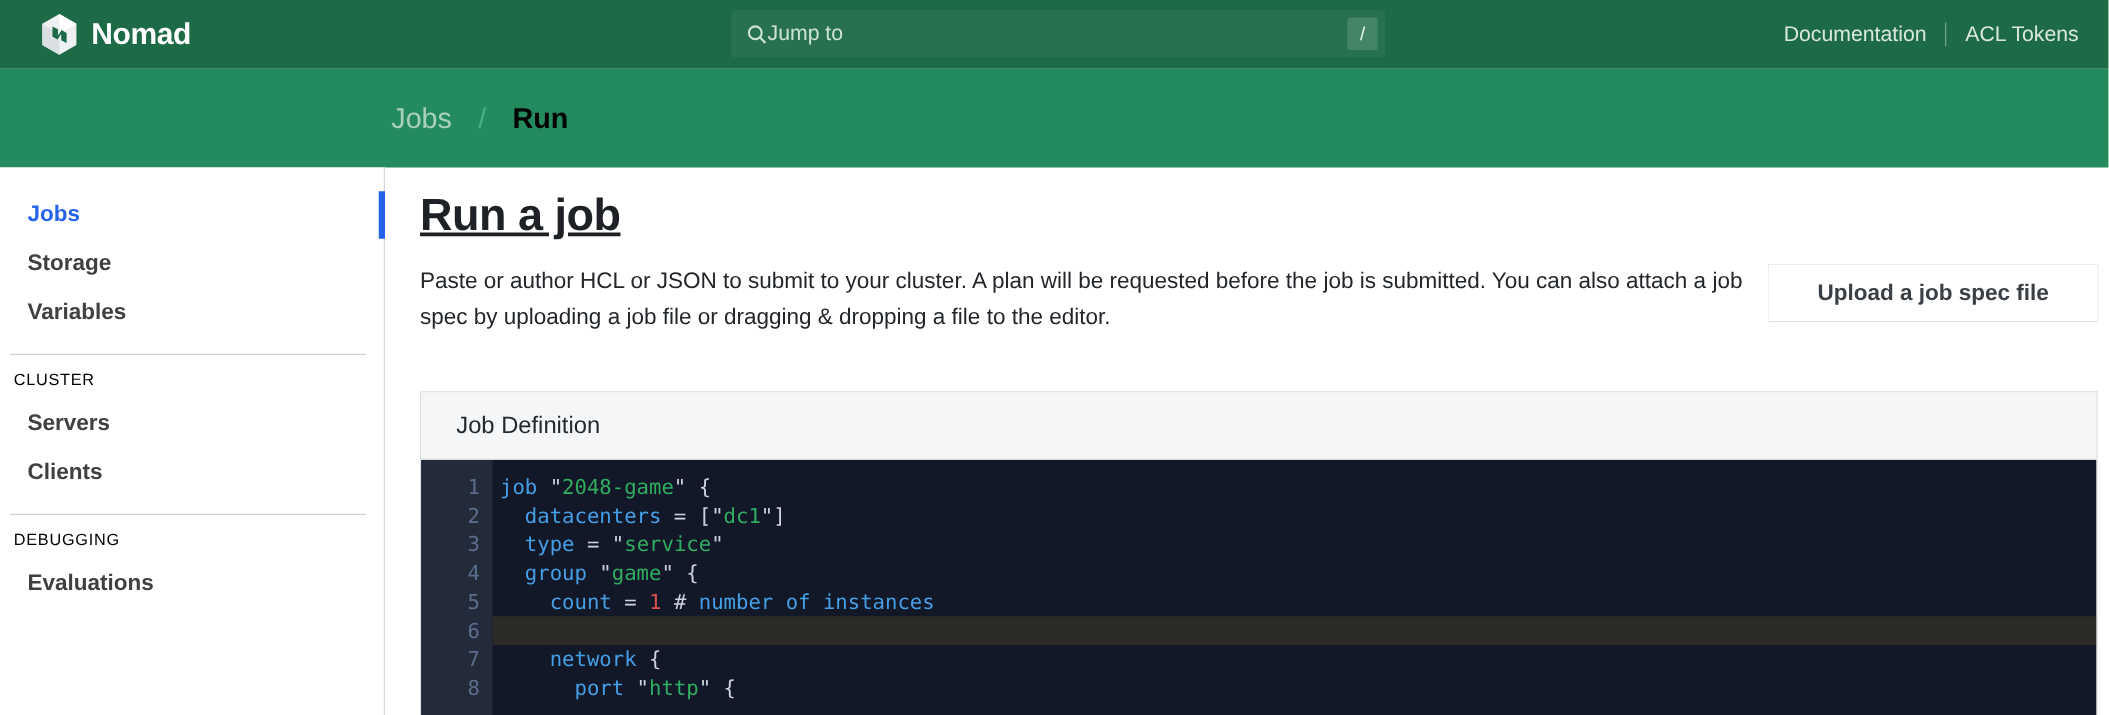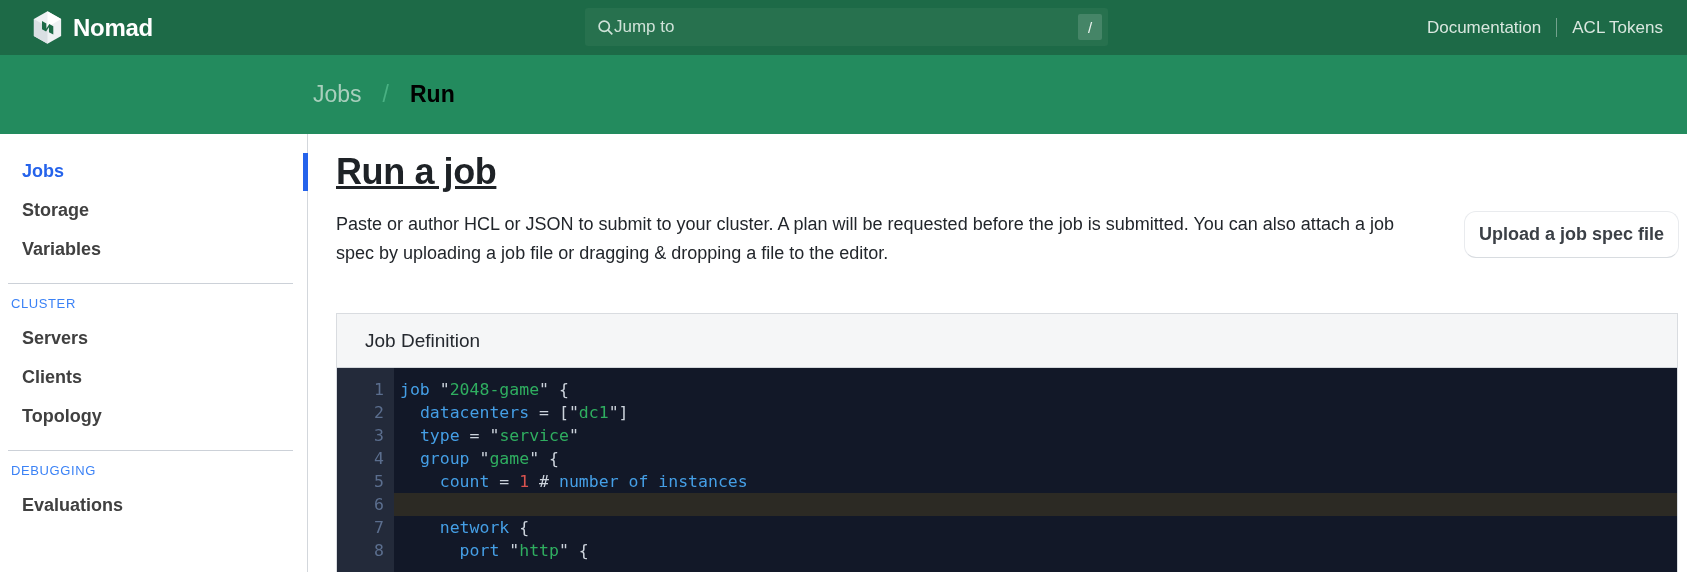--- a/index.html
+++ b/index.html
@@ -52,32 +52,32 @@
     position:relative; height:39px; display:flex; align-items:center;
     padding-left:22px; font-size:18px; font-weight:600; color:#404040; cursor:pointer;
   }
   .menu-item.active { color:#2563eb; }
   .menu-item .indicator {
     position:absolute; right:-1px; top:50%; transform:translateY(-50%);
     width:5px; height:38px; background:#2563eb;
   }
   .menu-div { border-top:1px solid #ccd1d8; margin:14px 14px 12px 8px; }
   .menu-header {
-    font-size:13px; font-weight:500; color:#3b82f6; letter-spacing:0.6px;
+    font-size:13px; font-weight:500; color:#000000; letter-spacing:0.6px;
     padding-left:11px; margin:6px 0 8px;
   }
 
   .content { flex:1; position:relative; padding:0 9px 0 28px; }
   .page-title { margin-top:17px; font-size:36px; font-weight:700; color:#1e2226;
     letter-spacing:-0.4px; line-height:42px;text-decoration:underline; }
   .page-desc { margin-top:17px; font-size:18px; line-height:29px; color:#22262b; }
   .upload-btn {
-    position:absolute; top:77px; right:8px; height:47px; padding:0 14px;
+    position:absolute; top:77px; right:8px; height:47px; padding:0 39px;
     background:#fff; border:1px solid #e9ebee; border-bottom-color:#d8dce0;
-    border-radius:12px; font-family:inherit; font-size:18px; font-weight:700;
+    border-radius:2px; font-family:inherit; font-size:18px; font-weight:700;
     color:#3b4046; cursor:pointer;
   }
 
   
   .panel { margin-top:45px; border:1px solid #d9dce0; border-bottom:none; }
   .panel-header {
     height:54px; background:#f5f6f7; border-bottom:1px solid #d3d7db;
     display:flex; align-items:center; padding-left:28px;
     font-size:19px; color:#25292f;
   }
@@ -140,21 +140,20 @@
 
   <div class="page-body">
     <aside class="sidebar">
         <div class="menu-item active">Jobs<span class="indicator"></span></div>
         <div class="menu-item">Storage</div>
         <div class="menu-item">Variables</div>
         <div class="menu-div"></div>
         <div class="menu-header">CLUSTER</div>
         <div class="menu-item">Servers</div>
         <div class="menu-item">Clients</div>
-        <div class="menu-item">Topology</div>
         <div class="menu-div"></div>
         <div class="menu-header">DEBUGGING</div>
         <div class="menu-item">Evaluations</div>
       </aside>
 
     <main class="content">
       <h1 class="page-title">Run a job</h1>
       <p class="page-desc">
         <span>Paste or author HCL or JSON to submit to your cluster. A plan will be requested before the job is submitted. You can also attach a job</span><br>
         <span>spec by uploading a job file or dragging &amp; dropping a file to the editor.</span>

